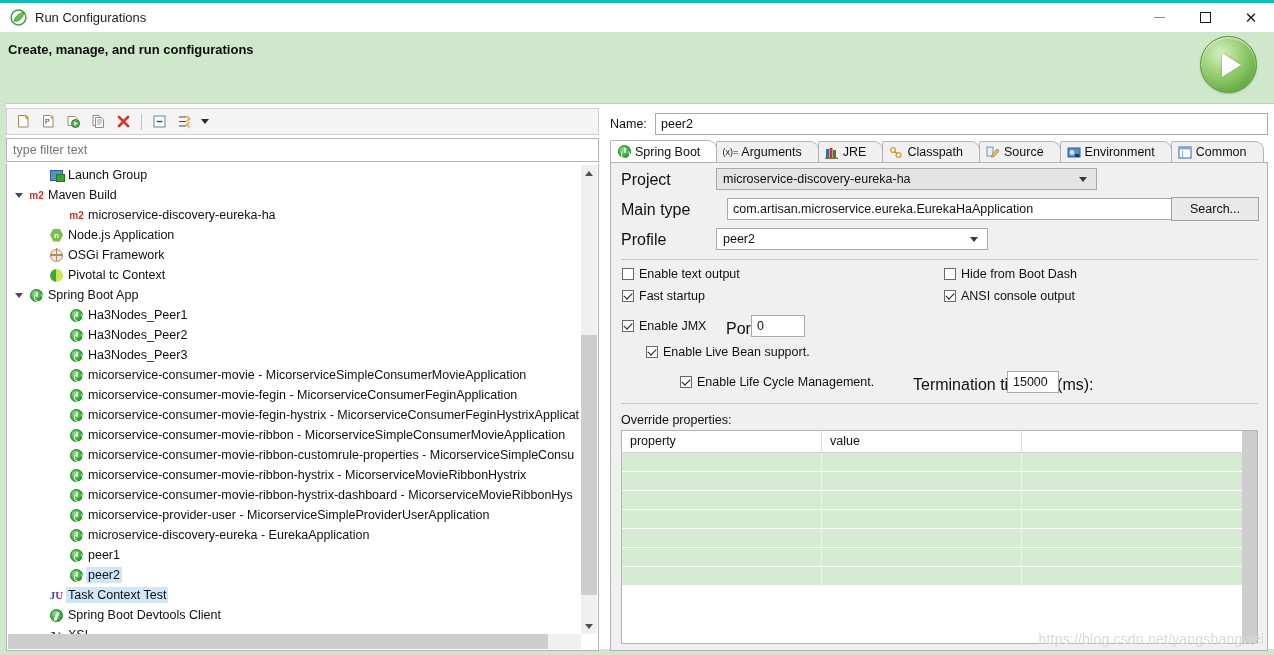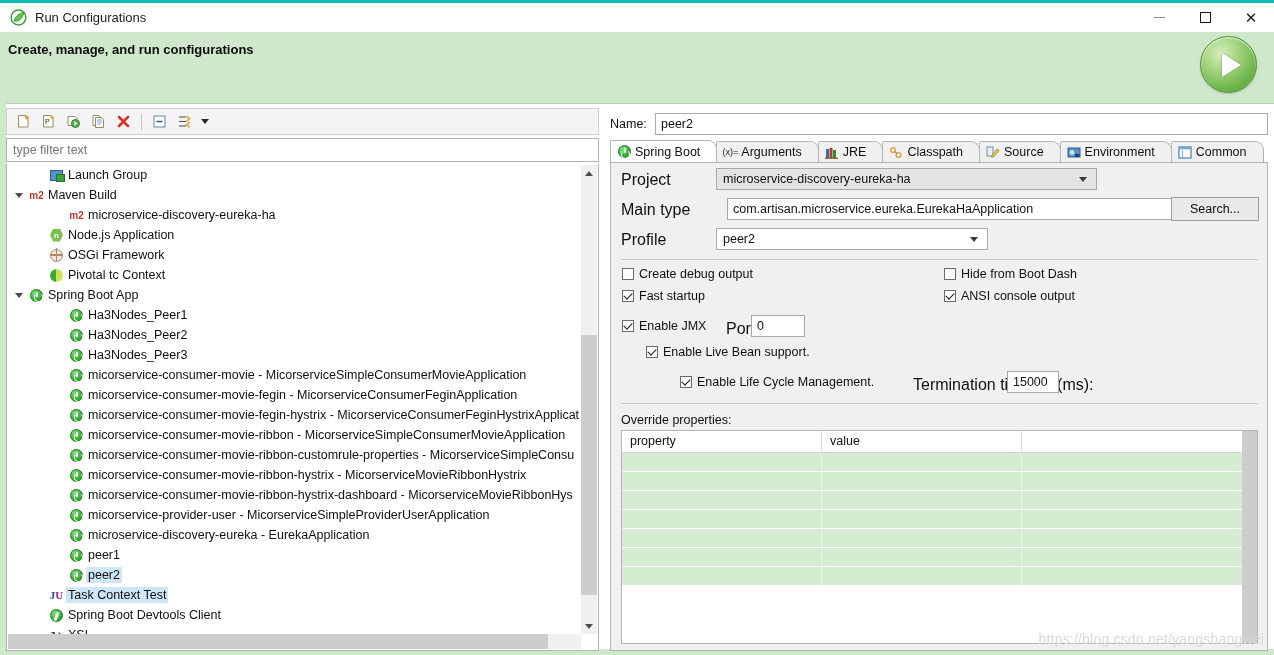--- a/index.html
+++ b/index.html
@@ -632,21 +632,21 @@
       </div>
       <div class="combo white" style="position:absolute;left:105px;top:65px;width:272px;">
         <span>peer2</span>
         <span class="cb-caret"></span>
       </div>
 
       <div class="hr" style="left:10px; top:96px; width:637px;"></div>
 
       <div class="cbx" style="position:absolute;left:11px;top:104px;">
         <span class="box"></span>
-        <span>Create debug output</span>
+        <span>Enable text output</span>
       </div>
       <div class="cbx" style="position:absolute;left:333px;top:104px;">
         <span class="box"></span>
         <span>Hide from Boot Dash</span>
       </div>
 
       <div class="cbx" style="position:absolute;left:11px;top:126px;">
         <span class="box">
             <i class="chk"></i>
           </span>

